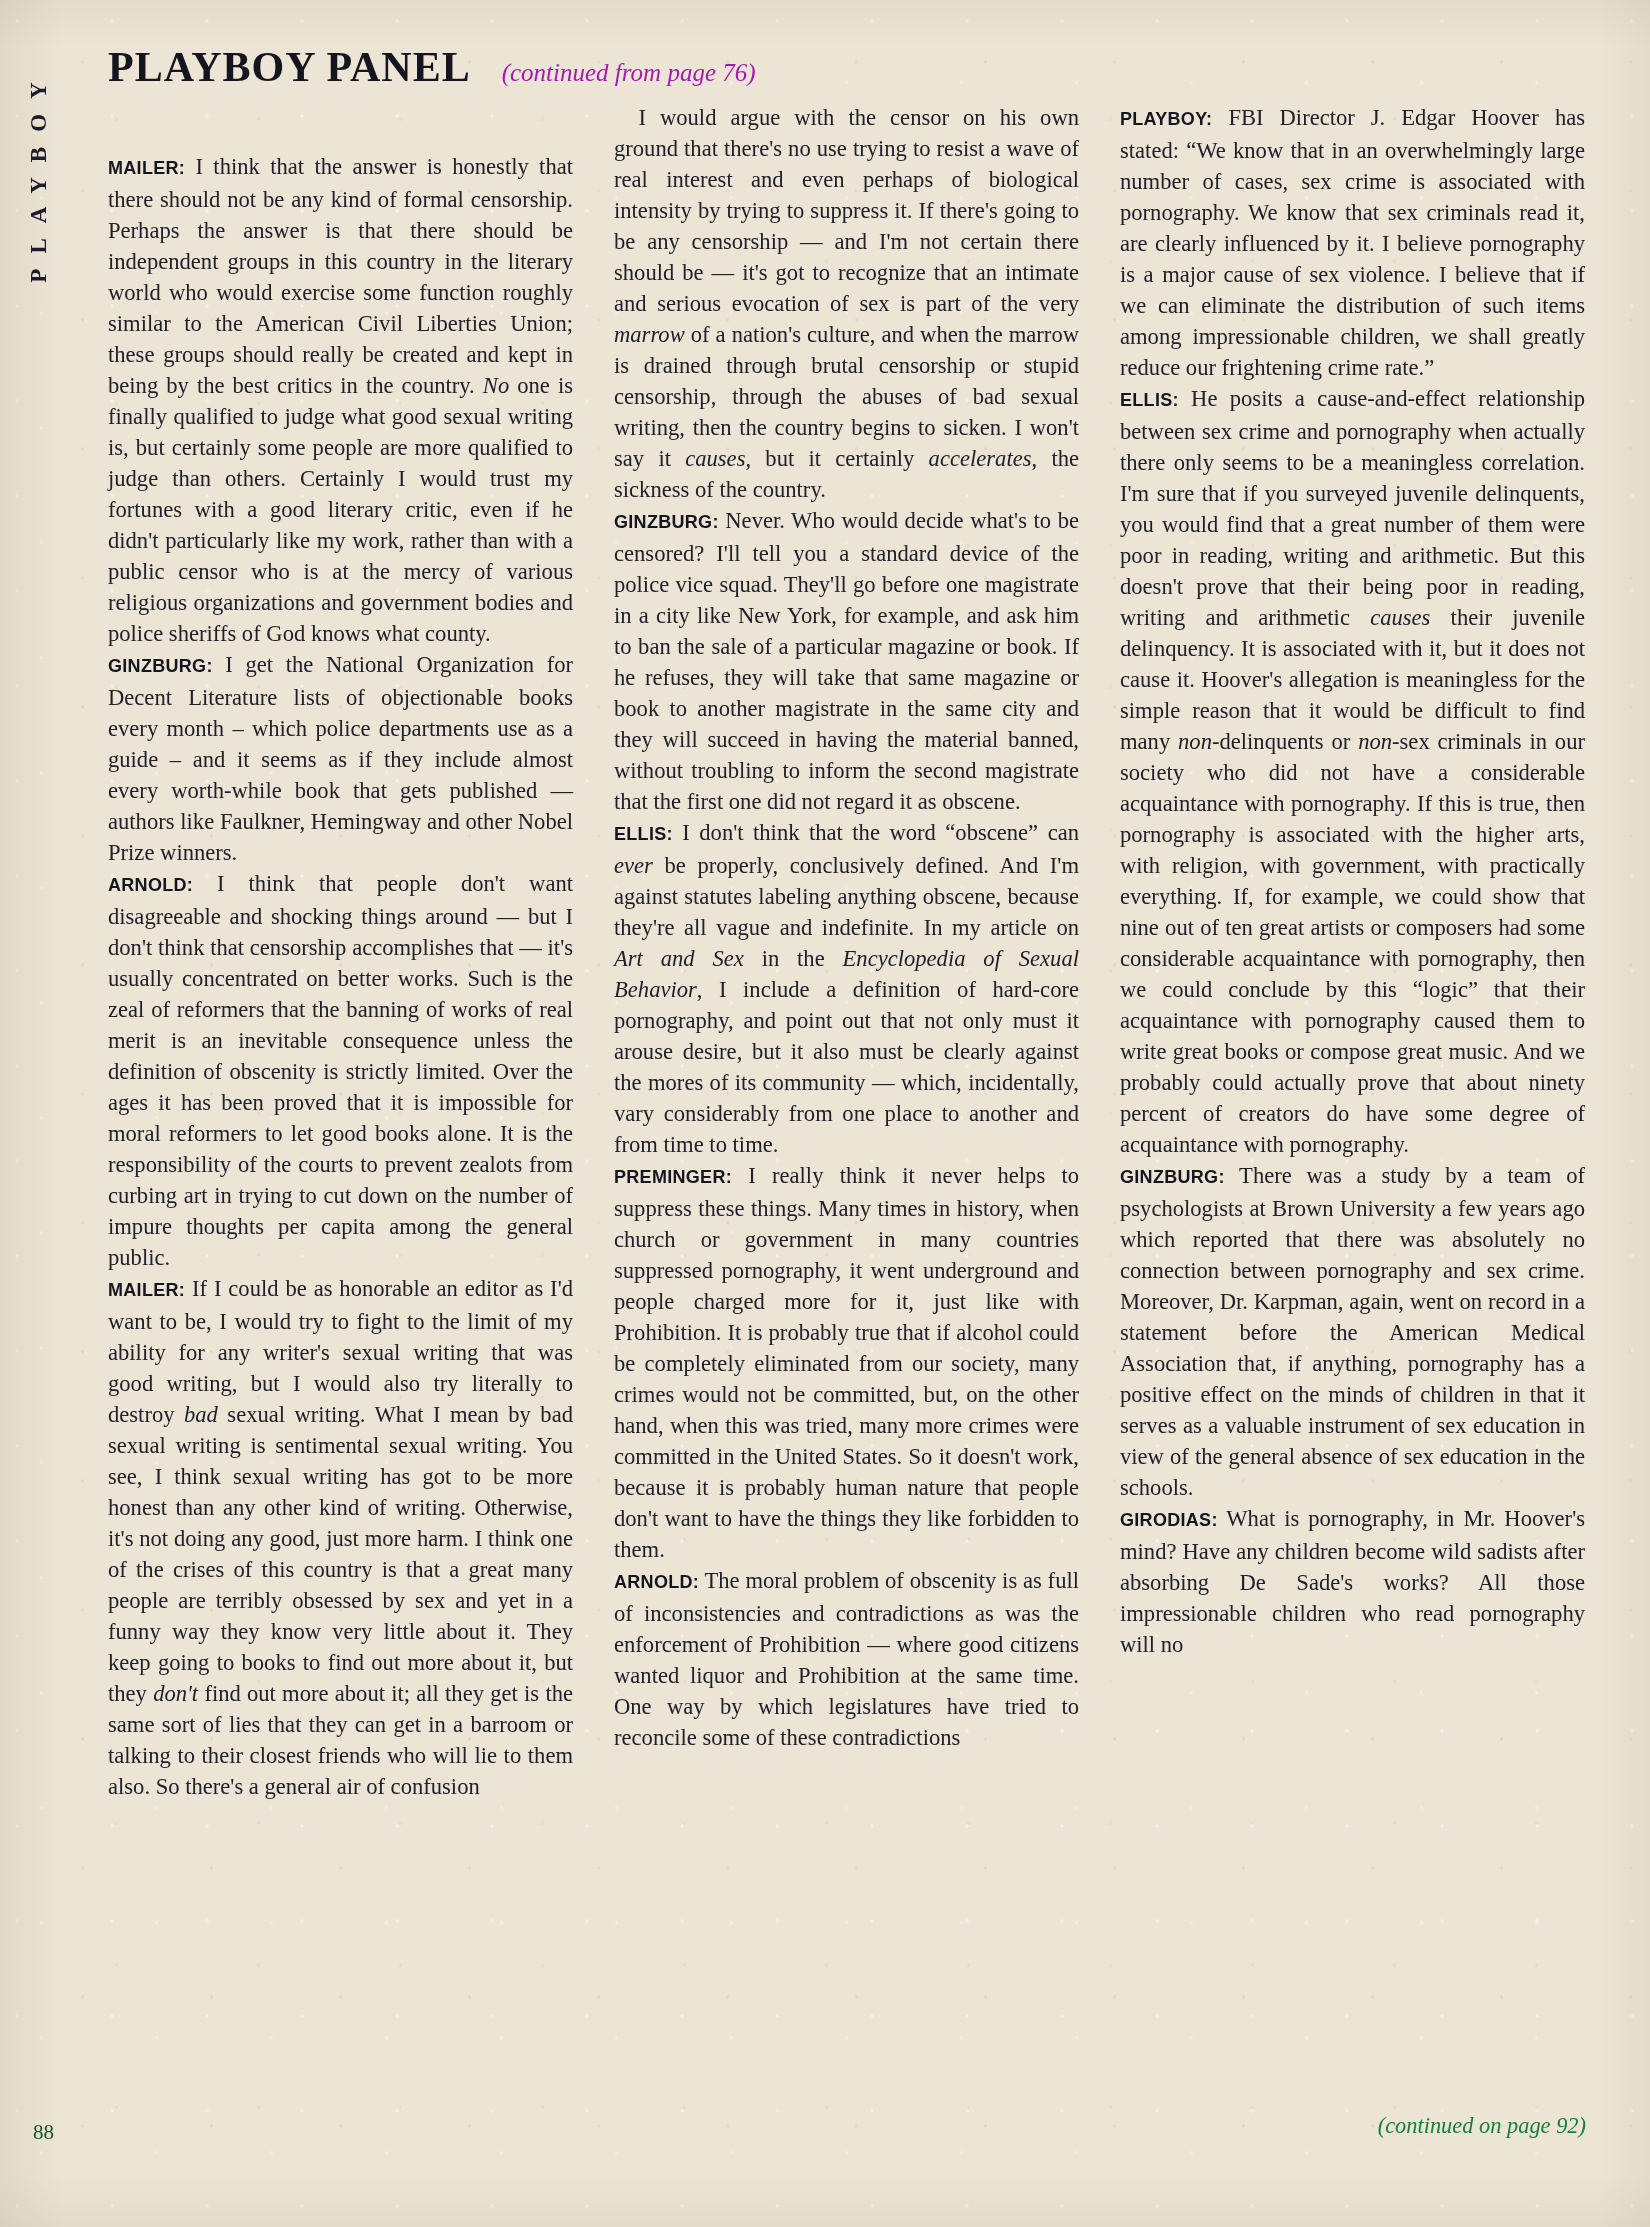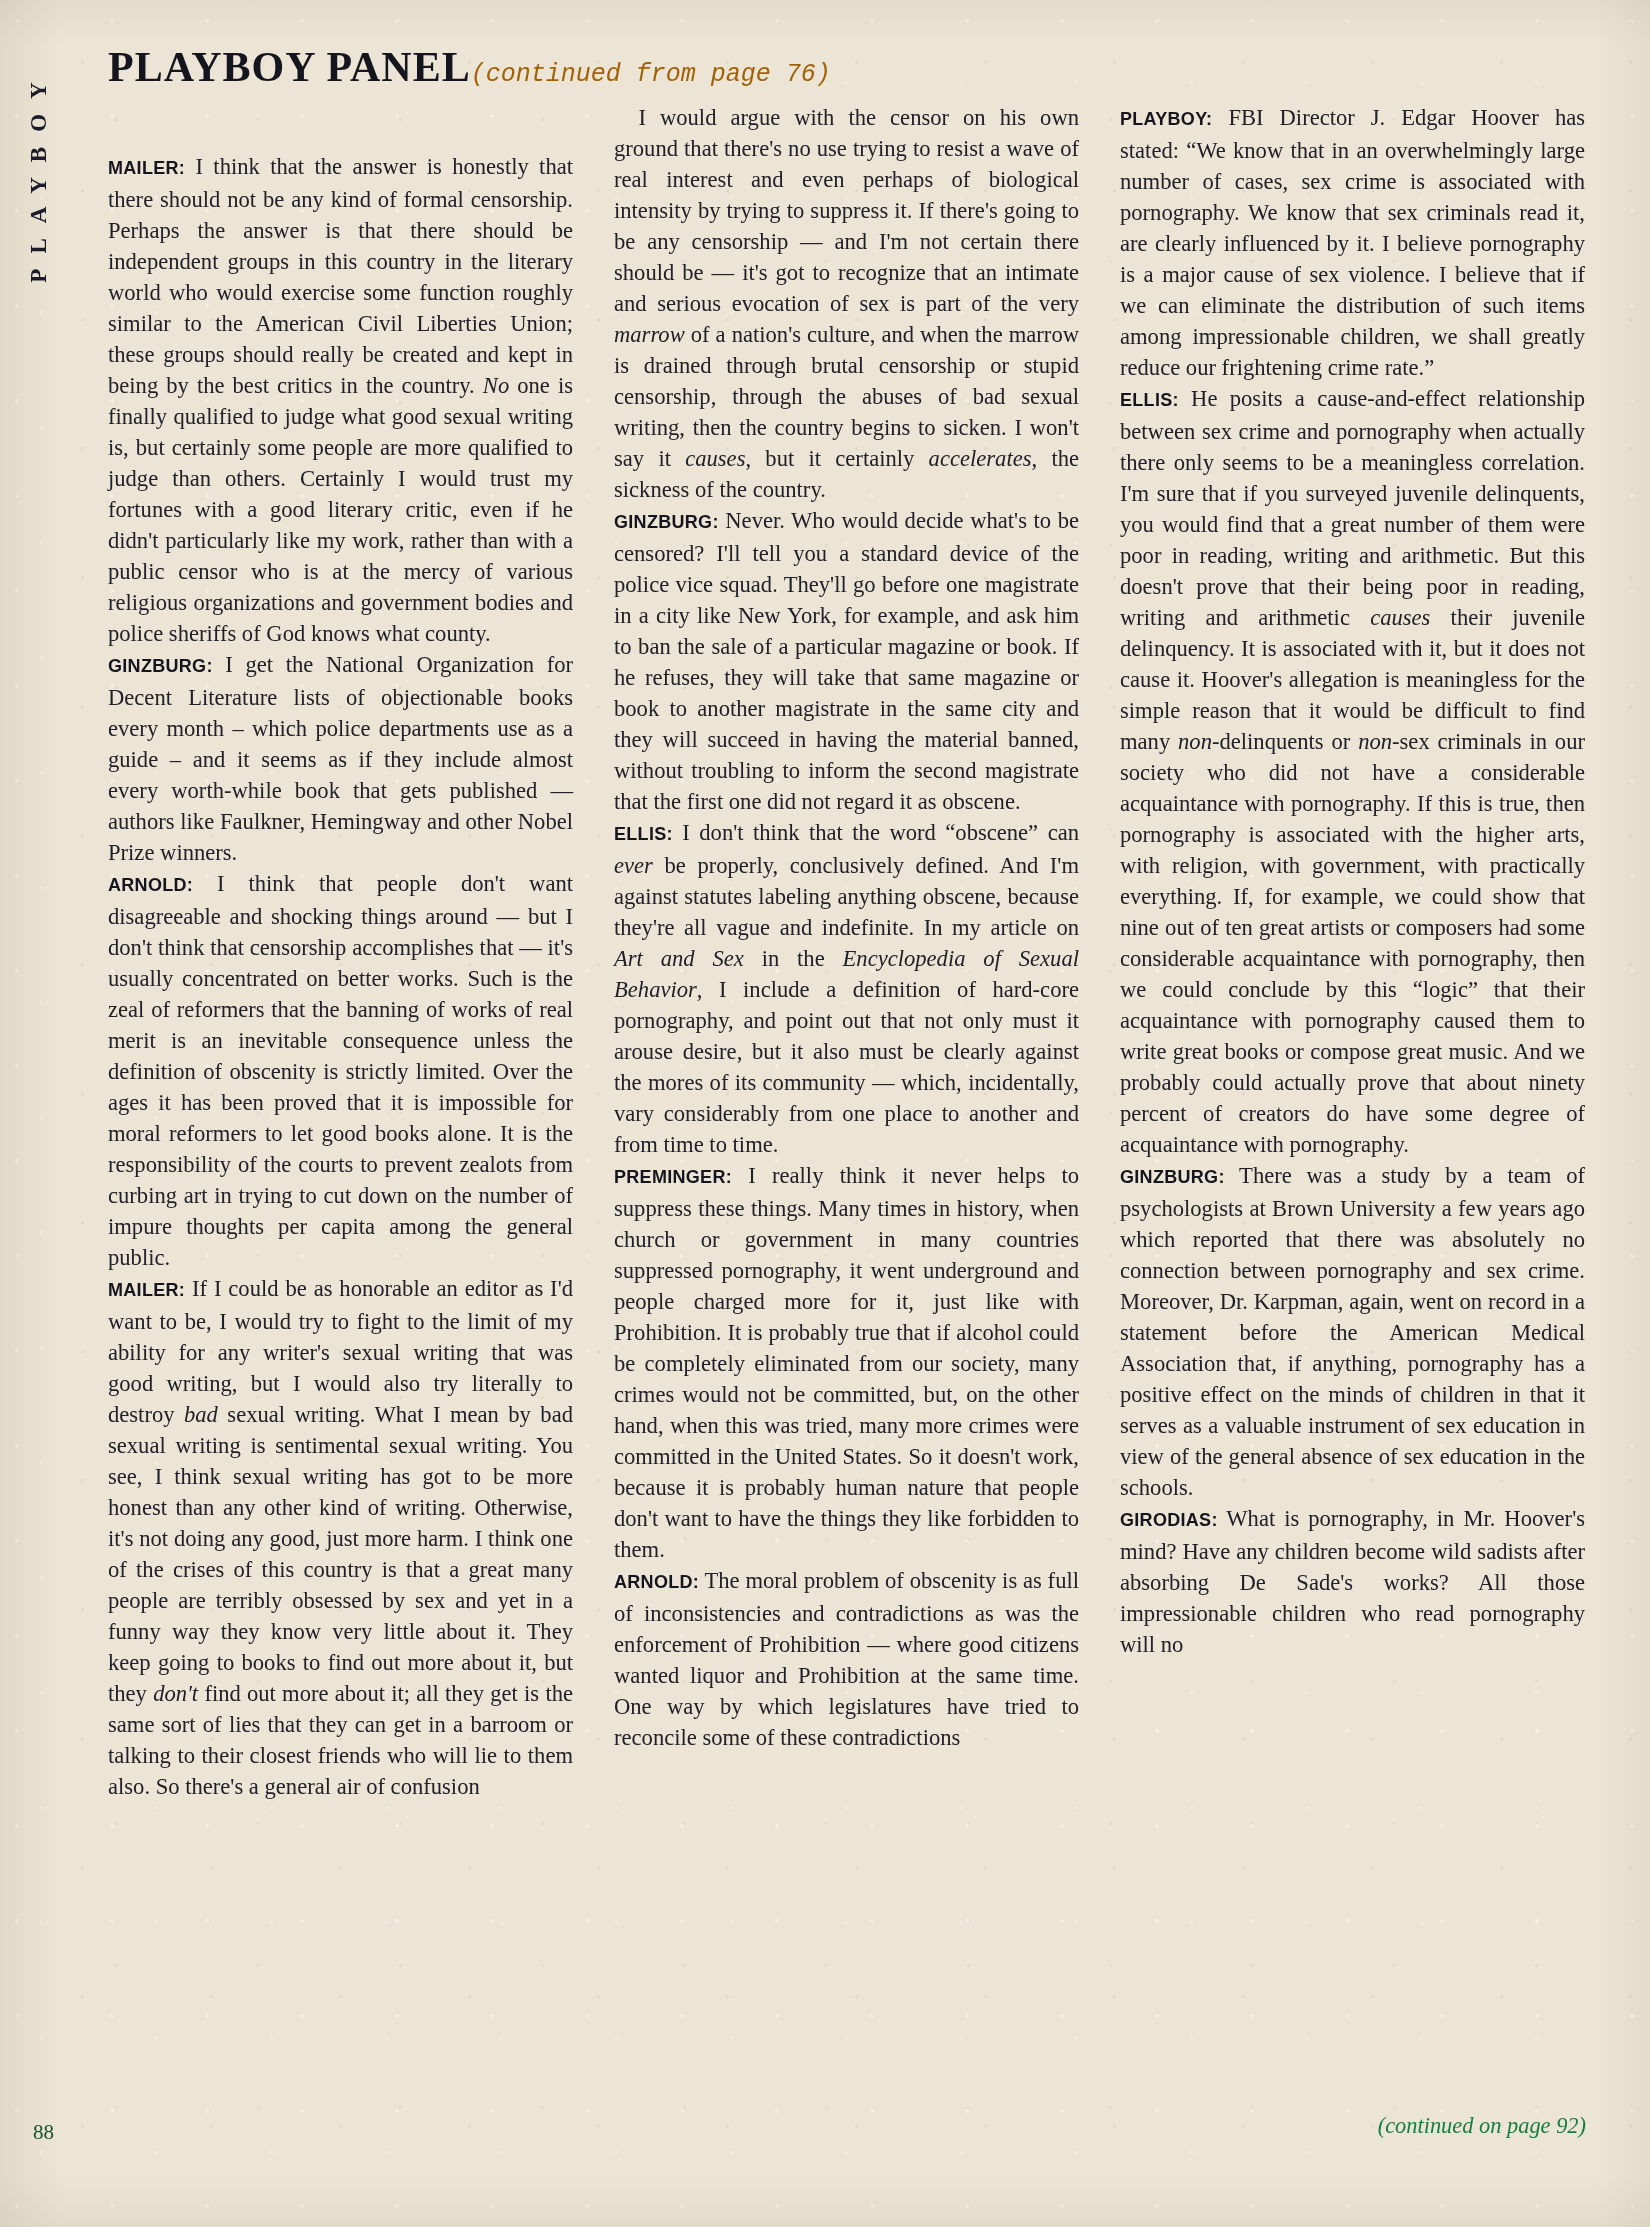--- a/index.html
+++ b/index.html
@@ -64,34 +64,35 @@
   }
 
   
   #masthead {
     position: absolute;
     left: 108px;
     top: 46px;
     width: 800px;
     display: flex;
     align-items: baseline;
+    gap: 31px;
   }
   #masthead .title {
     font-family: "Liberation Serif", serif;
     font-weight: bold;
     font-size: 42px;
     letter-spacing: 1px;
     color: #15151f;
     line-height: 1;
   }
   #masthead .contfrom {
-    font-family: Liberation Mono, monospace;
+    font-family: Liberation Serif, serif;
     font-style: italic;
     font-size: 25px;
-    color: #a16207;
+    color: #a21caf;
     line-height: 1;
   }
 
   
   #columns {
     position: absolute;
     left: 108px;
     top: 102px;
     width: 1477px;
     height: 2040px;

